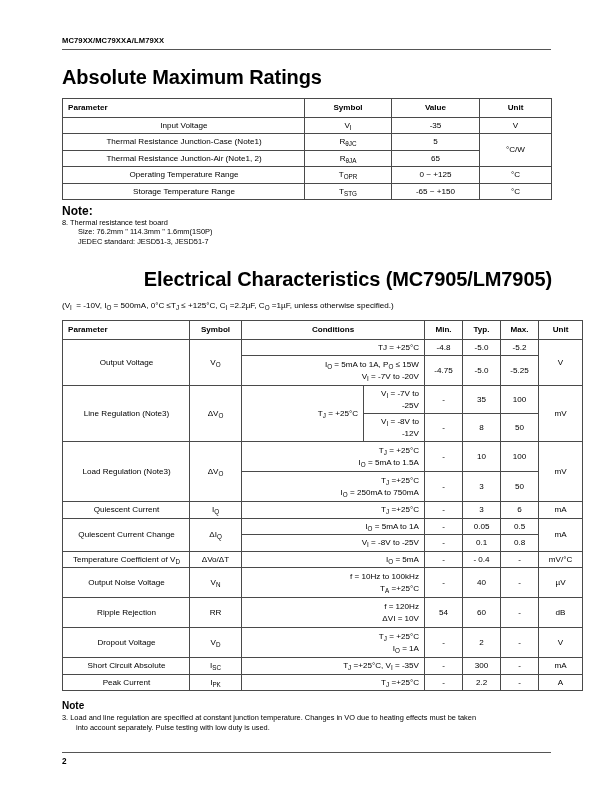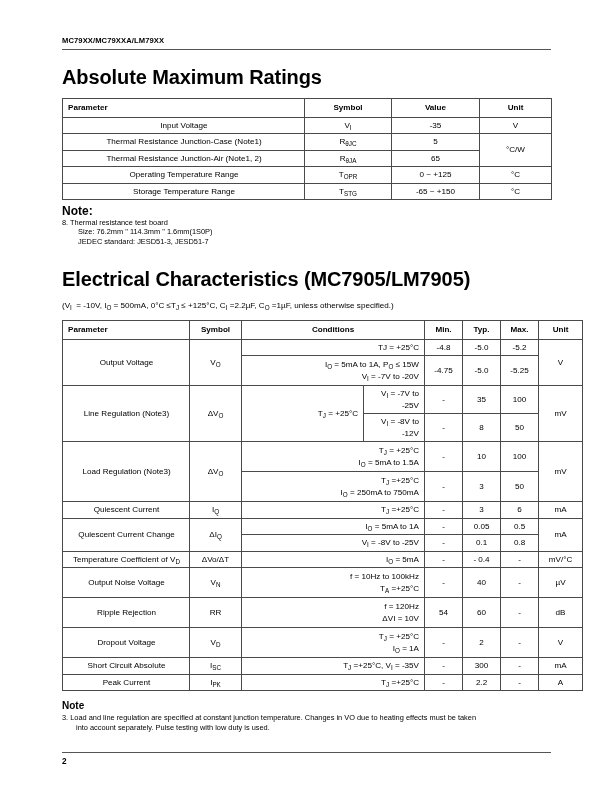--- a/index.html
+++ b/index.html
@@ -31,21 +31,21 @@
     border-top: 1.6px solid #555;
     width: 489px;
     margin-bottom: 16px;
   }
   h1.section {
     font-size: 20px;
     font-weight: bold;
     margin: 0 0 9px 0;
     letter-spacing: -0.1px;
   }
-  h1.section.second { margin-top: 22px; }
+  h1.section.second { margin-top: 22px; text-align: right; }
   .cond-line {
     font-size: 8.1px;
     margin: 0 0 9px 0;
     line-height: 11px;
   }
   table {
     border-collapse: collapse;
     width: 489px;
     table-layout: fixed;
   }

